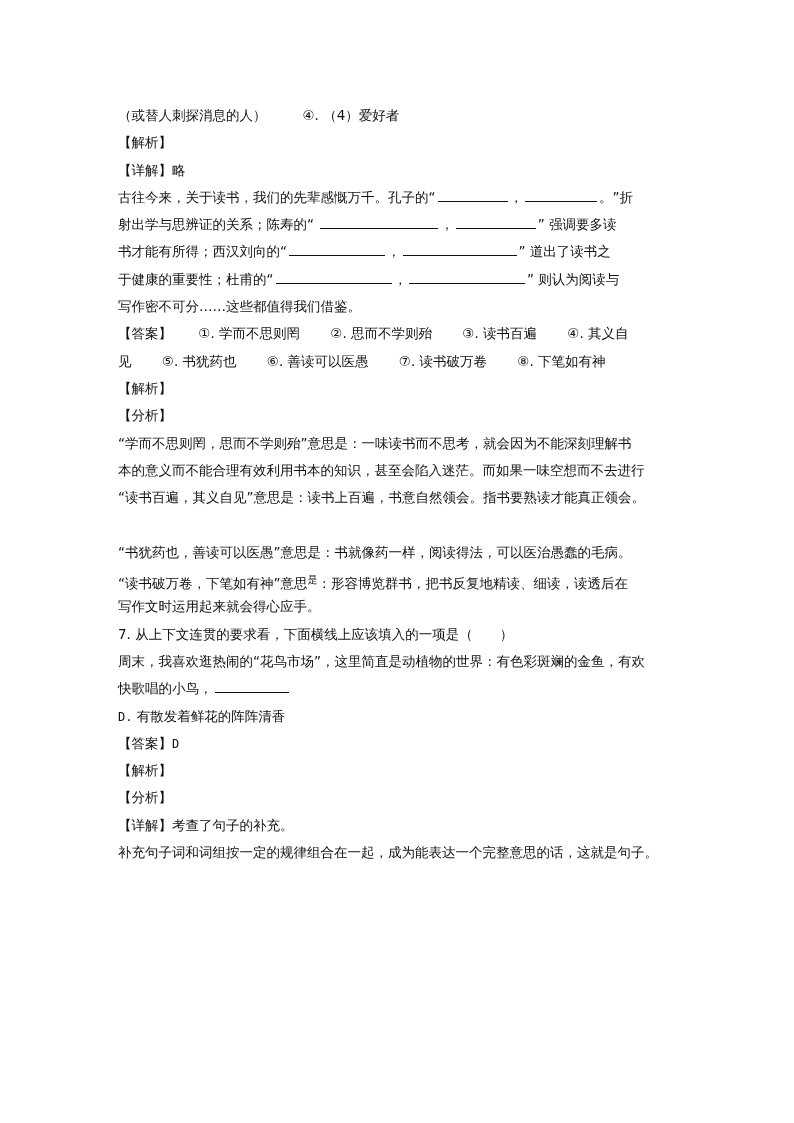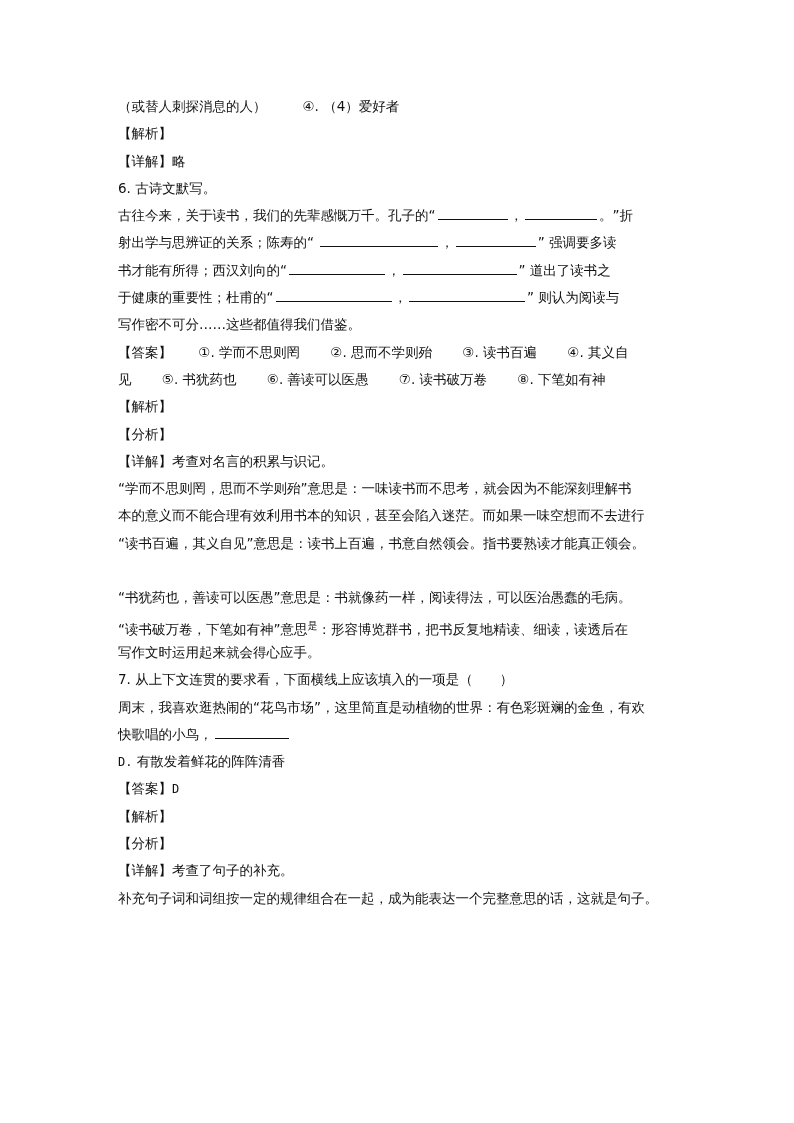--- a/index.html
+++ b/index.html
@@ -1,39 +1,38 @@
 <!DOCTYPE html>
 <html><head>
 <meta charset="utf-8">
 <style>
   html, body { margin: 0; padding: 0; background: #ffffff; }
   body { width: 794px; height: 1123px; position: relative; overflow: hidden;
          font-family: "DejaVu Sans", "Liberation Sans", sans-serif; color: #111; }
-  .page { position: absolute; left: 118px; top: 93px; width: 560px; }
+  .page { position: absolute; left: 118px; top: 102px; width: 560px; }
   .line { height: 27.3px; line-height: 27.3px; font-size: 13.5px; white-space: nowrap; }
   .blank-line { height: 27.3px; }
   .blank { display: inline-block; border-bottom: 1px solid #111; height: 15px; vertical-align: baseline; margin: 0 2px; }
   .mono { font-family: "DejaVu Sans Mono", monospace; font-size: 12px; }
   .gap { display: inline-block; }
   .sup { font-size: 10px; vertical-align: 5px; }
 </style>
 </head>
 <body>
 
 <div class="page">
 
   <div class="line">
     <span>（或替人刺探消息的人）</span><span class="gap" style="width:36px"></span><span>④.</span> <span>（4）爱好者</span>
   </div>
   <div class="line">【解析】</div>
   <div class="line">
     <span>【详解】</span><span>略</span>
   </div>
 
-  <div class="line">6. 古诗文默写。</div>
   <div class="line">
     <span>古往今来，关于读书，我们的先辈感慨万千。孔子的“</span><span class="blank" style="width:70px"></span><span>，</span><span class="blank" style="width:72px"></span><span>。”折</span>
   </div>
   <div class="line">
     <span>射出学与思辨证的关系；陈寿的“ </span><span class="blank" style="width:118px"></span><span>，</span><span class="blank" style="width:80px"></span><span>” 强调要多读</span>
   </div>
   <div class="line">
     <span>书才能有所得；西汉刘向的“</span><span class="blank" style="width:96px"></span><span>，</span><span class="blank" style="width:114px"></span><span>” 道出了读书之</span>
   </div>
   <div class="line">
@@ -50,23 +49,20 @@
   </div>
   <div class="line">
     <span>见</span><span class="gap" style="width:26px"></span>
     <span>⑤.</span> <span>书犹药也</span><span class="gap" style="width:26px"></span>
     <span>⑥.</span> <span>善读可以医愚</span><span class="gap" style="width:26px"></span>
     <span>⑦.</span> <span>读书破万卷</span><span class="gap" style="width:26px"></span>
     <span>⑧.</span> <span>下笔如有神</span>
   </div>
   <div class="line">【解析】</div>
   <div class="line">【分析】</div>
-  <div class="line">
-    <span>【详解】</span><span>考查对名言的积累与识记。</span>
-  </div>
   <div class="line">“学而不思则罔，思而不学则殆”意思是：一味读书而不思考，就会因为不能深刻理解书</div>
   <div class="line">本的意义而不能合理有效利用书本的知识，甚至会陷入迷茫。而如果一味空想而不去进行</div>
   <div class="line">“读书百遍，其义自见”意思是：读书上百遍，书意自然领会。指书要熟读才能真正领会。</div>
   <div class="blank-line"></div>
   <div class="line">“书犹药也，善读可以医愚”意思是：书就像药一样，阅读得法，可以医治愚蠢的毛病。</div>
   <div class="line">
     <span>“读书破万卷，下笔如有神”意思</span><span class="sup">是</span><span>：形容博览群书，把书反复地精读、细读，读透后在</span>
   </div>
   <div class="line">写作文时运用起来就会得心应手。</div>
 

